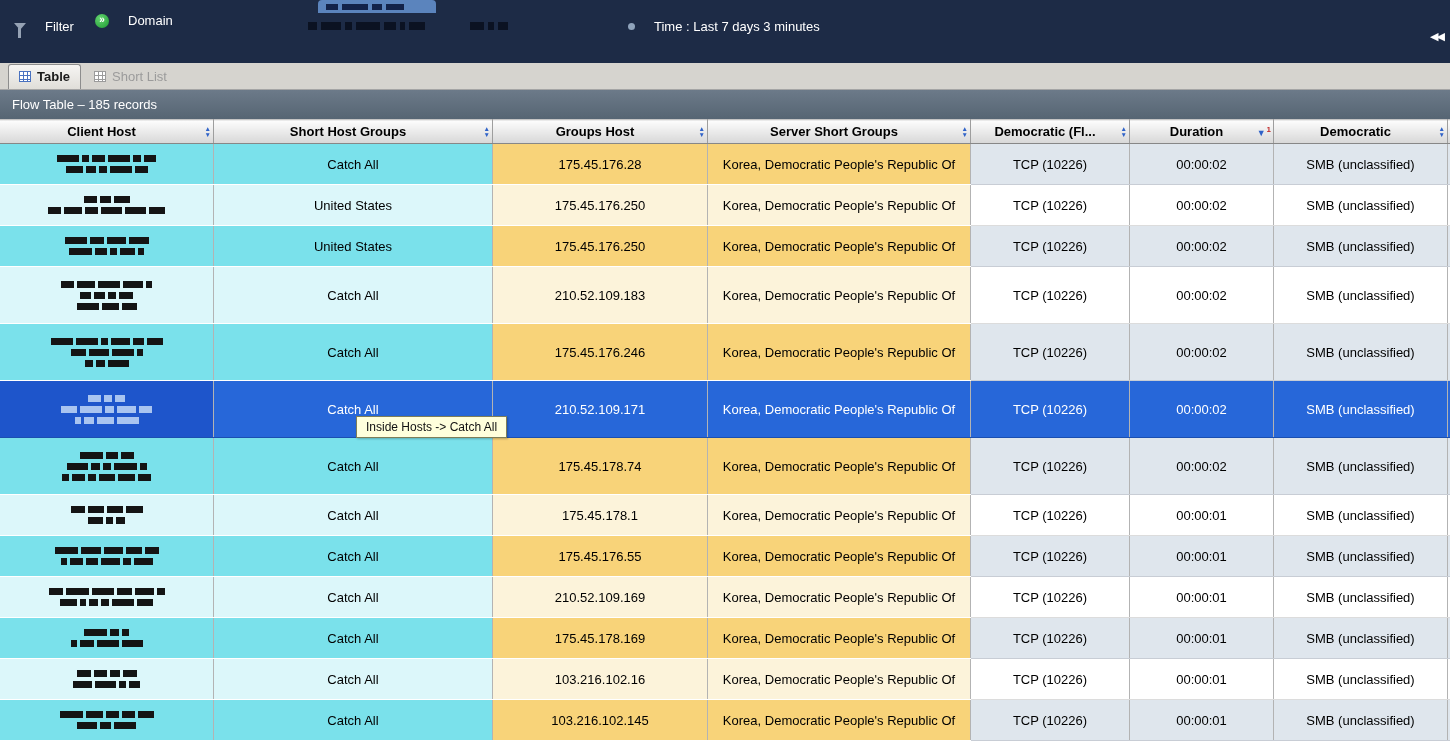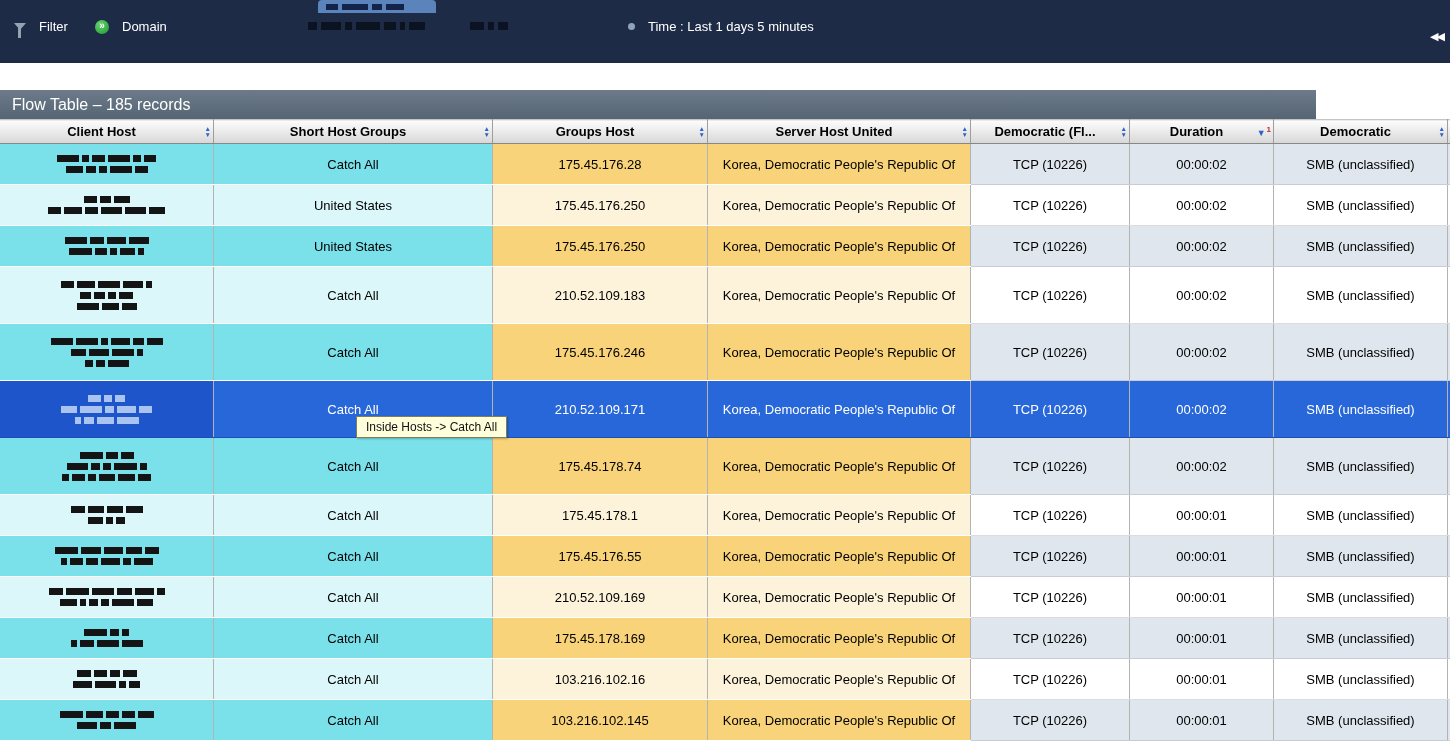--- a/index.html
+++ b/index.html
@@ -1,23 +1,23 @@
 <!DOCTYPE html>
 <html><head>
 <meta charset="utf-8">
 <style>
   html,body{margin:0;padding:0;background:#fff;}
   .page{position:relative;width:1450px;height:752px;overflow:hidden;background:#fff;
         font-family:"Liberation Sans",sans-serif;-webkit-font-smoothing:antialiased;}
 
   
   .topbar{position:absolute;left:0;top:0;width:1450px;height:63px;background:#1d2b46;}
-  .tb-group{position:absolute;display:flex;align-items:center;gap:13px;color:#fff;font-size:13px;white-space:nowrap;}
+  .tb-group{position:absolute;display:flex;align-items:center;gap:19px;color:#fff;font-size:13px;white-space:nowrap;}
   .g-filter{left:14px;top:19px;}
-  .g-domain{left:95px;top:19px;text-align:center;}
+  .g-domain{left:95px;top:13px;text-align:center;}
   .g-time{left:628px;top:19px;}
   .g-hostgroup{left:95px;top:41px;}
   .funnel{width:0;height:0;border-left:6px solid transparent;border-right:6px solid transparent;
           border-top:7px solid #95a2b4;position:relative;}
   .funnel::after{content:"";position:absolute;left:-2px;top:-2px;width:3px;height:10px;background:#95a2b4;}
   .gicon{width:14px;height:14px;border-radius:50%;flex:0 0 14px;
          background:radial-gradient(circle at 35% 30%, #63d46f, #1e9a33);
          color:#fff;display:flex;align-items:center;justify-content:center;}
   .gicon::before{content:"»";font-size:10px;font-weight:bold;line-height:1;margin-top:-1px;}
   .dot{width:7px;height:7px;border-radius:50%;background:#8fa3bb;flex:0 0 7px;}
@@ -36,22 +36,22 @@
   .vtab{display:flex;align-items:center;gap:6px;padding:4px 10px 5px;font-size:13px;cursor:pointer;}
   .vtab.active{background:linear-gradient(#f6f5f3,#e0ded9);border:1px solid #8d8d8d;border-bottom:none;
                border-radius:3px 3px 0 0;font-weight:bold;color:#1a1a1a;}
   .vtab.disabled{color:#9b9b9b;}
   .grid-icon{width:12px;height:11px;border:1px solid currentColor;box-sizing:border-box;color:#4a72c0;background:#fff;
     background-image:repeating-linear-gradient(to right,transparent 0 3px,currentColor 3px 4px),
                      repeating-linear-gradient(to bottom,transparent 0 3px,currentColor 3px 4px);}
   .grid-icon.gray{color:#9b9b9b;}
 
   
-  .flow-title-bar{position:absolute;left:0;top:90px;width:1316px;height:29px;
-                  background:linear-gradient(#6c7a89,#566573);color:#fff;font-size:16px;
+  .flow-title-bar{position:absolute;left:0;top:90px;width:1450px;height:29px;
+                  background:linear-gradient(#6c7a89,#566573);color:#fff;font-size:13px;
                   display:flex;align-items:center;padding-left:12px;box-sizing:border-box;}
 
   
   .flowtable{position:absolute;left:0;top:119px;border-collapse:collapse;table-layout:fixed;width:1450px;
              font-size:13px;color:#000;}
   .flowtable th{height:23px;background:linear-gradient(#fdfdfd,#d7d7d7);font-weight:bold;font-size:13px;
                 border-right:1px solid #9e9e9e;border-bottom:1px solid #878787;border-top:1px solid #c4c4c4;
                 position:relative;padding:0 14px 0 4px;white-space:nowrap;overflow:hidden;cursor:pointer;}
   .sort-pair{position:absolute;right:2px;top:50%;transform:translateY(-50%);display:flex;flex-direction:column;
              font-size:6.5px;line-height:6px;color:#2f62c8;}
@@ -111,46 +111,56 @@
       <span class="rb" style="width:5px"></span>
       <span class="rb" style="width:16px"></span>
     </div>
     <div class="g-redact2">
       <span class="rb" style="width:14px"></span>
       <span class="rb" style="width:6px"></span>
       <span class="rb" style="width:10px"></span>
     </div>
     <div class="tb-group g-time">
       <span class="dot"></span>
-      <span>Time : Last 1 days 5 minutes</span>
+      <span>Time : Last 7 days 3 minutes</span>
     </div>
     <div class="collapse"></div>
   </div>
 
+  <div class="tabstrip">
+    <div class="vtab active">
+      <span class="grid-icon"></span>
+      <span>Table</span>
+    </div>
+    <div class="vtab disabled">
+      <span class="grid-icon gray"></span>
+      <span>Short List</span>
+    </div>
+  </div>
 
   <div class="flow-title-bar">
     <span>Flow Table – 185 records</span>
   </div>
 
   <table class="flowtable">
     <thead>
       <tr>
           <th style="width: 195px;"><span>Client Host</span><span class="sort-pair">
               <i>▲</i>
               <i>▼</i>
             </span></th>
           <th style="width: 260px;"><span>Short Host Groups</span><span class="sort-pair">
               <i>▲</i>
               <i>▼</i>
             </span></th>
           <th style="width: 196px;"><span>Groups Host</span><span class="sort-pair">
               <i>▲</i>
               <i>▼</i>
             </span></th>
-          <th style="width: 244px;"><span>Server Host United</span><span class="sort-pair">
+          <th style="width: 244px;"><span>Server Short Groups</span><span class="sort-pair">
               <i>▲</i>
               <i>▼</i>
             </span></th>
           <th style="width: 140px;"><span>Democratic (Fl...</span><span class="sort-pair">
               <i>▲</i>
               <i>▼</i>
             </span></th>
           <th style="width: 125px;"><span>Duration</span><span class="sort-desc">▼<span class="ord">1</span></span></th>
           <th style="width: 155px;"><span>Democratic</span><span class="sort-pair">
               <i>▲</i>

